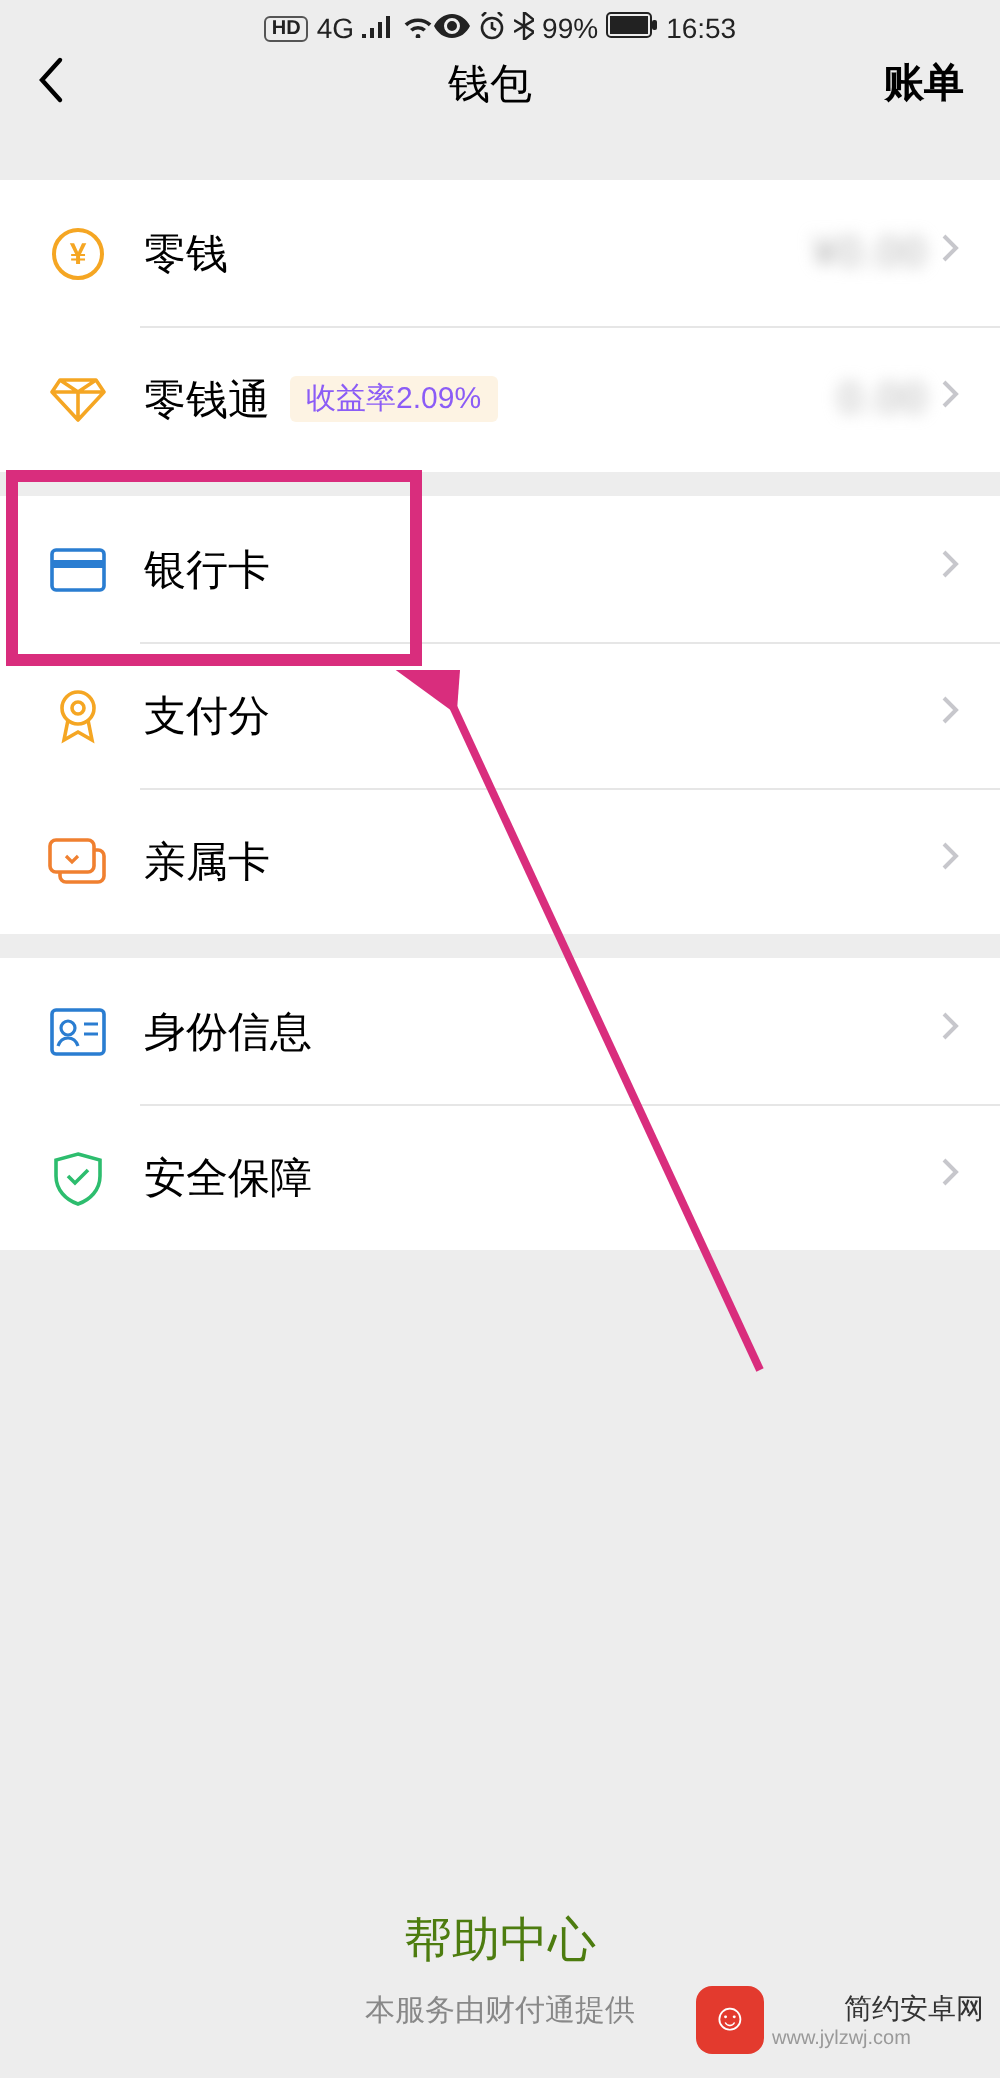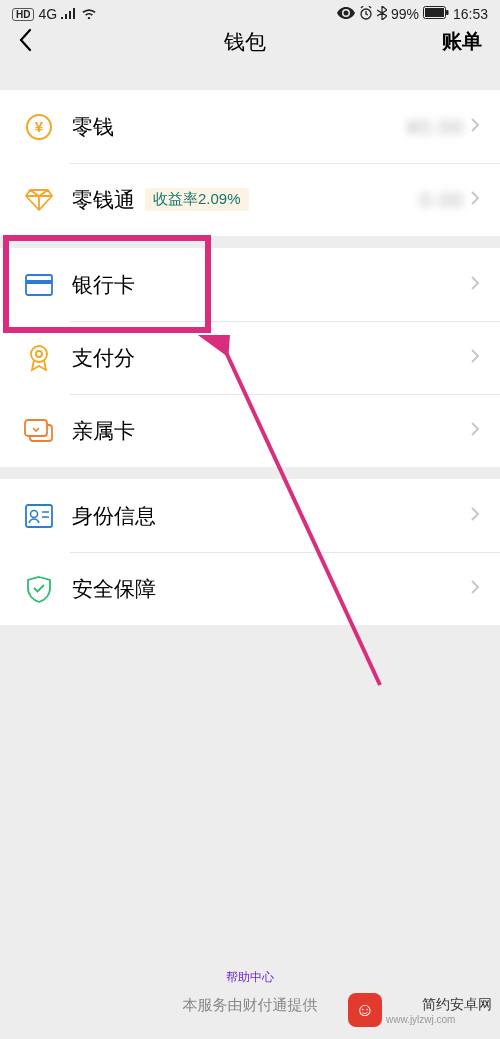--- a/index.html
+++ b/index.html
@@ -9,21 +9,21 @@
       background: #ededed;
       font-family: -apple-system, "PingFang SC", "Microsoft YaHei", sans-serif;
       position: relative;
       overflow: hidden;
     }
     .status-bar {
       height: 28px;
       background: #ededed;
       display: flex;
       align-items: center;
-      justify-content: space-between;
+      justify-content: center;
       padding: 0 12px;
       font-size: 14px;
       color: #222;
     }
     .status-left { display: flex; align-items: center; gap: 4px; }
     .status-right { display: flex; align-items: center; gap: 4px; font-weight: 500; }
     .hd-badge {
       font-size: 10px;
       border: 1px solid #555;
       border-radius: 3px;
@@ -70,21 +70,21 @@
       margin-right: 18px;
       flex-shrink: 0;
     }
     .item-label {
       font-size: 21px;
       color: #000;
       flex-shrink: 0;
     }
     .item-tag {
       font-size: 15px;
-      color: #0f766e;
+      color: #8b5cf6;
       background: #fdf3e3;
       padding: 2px 8px;
       border-radius: 3px;
       margin-left: 10px;
     }
     .spacer { flex: 1; }
     .item-value {
       font-size: 21px;
       color: #b0b0b0;
       filter: blur(4px);
@@ -111,22 +111,22 @@
       z-index: 5;
       pointer-events: none;
     }
     .footer {
       position: absolute;
       bottom: 24px;
       width: 100%;
       text-align: center;
     }
     .help-link {
-      font-size: 12px;
-      color: #6d28d9;
+      font-size: 24px;
+      color: #4d7c0f;
       font-weight: 500;
       margin-bottom: 10px;
     }
     .provider {
       font-size: 15px;
       color: #888;
     }
     .watermark {
       position: absolute;
       bottom: 12px;

